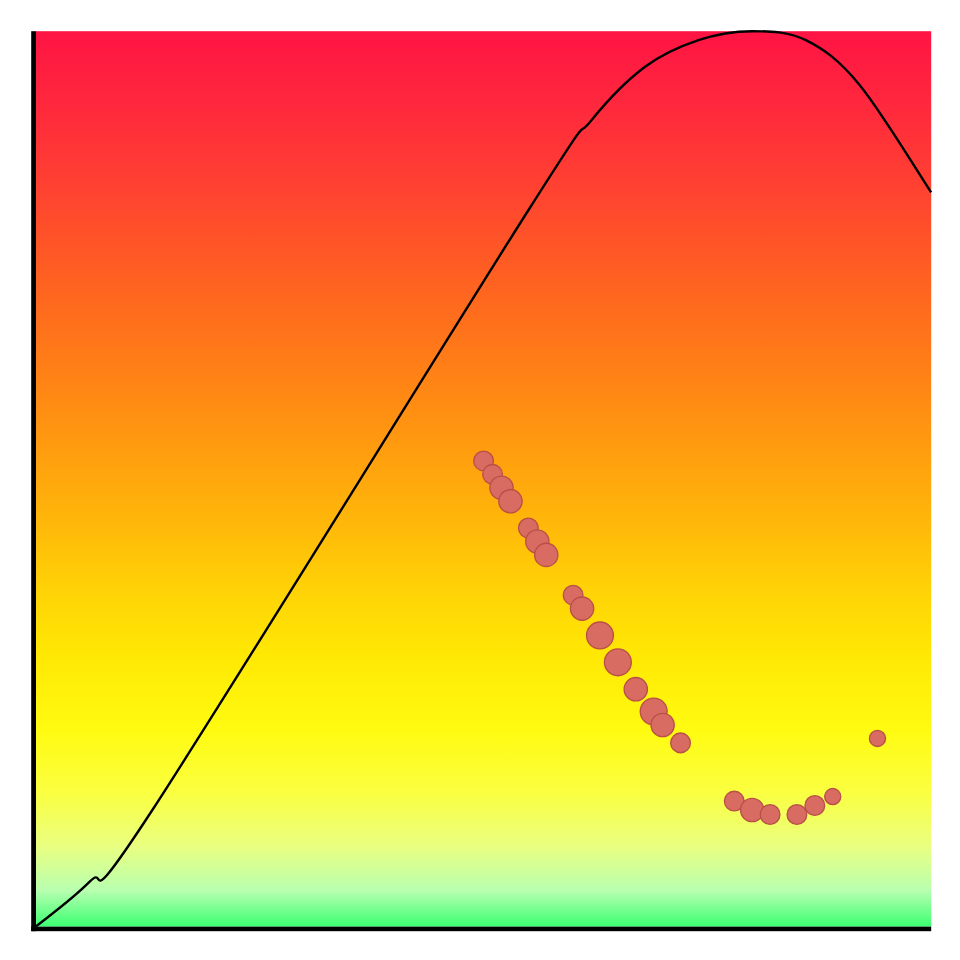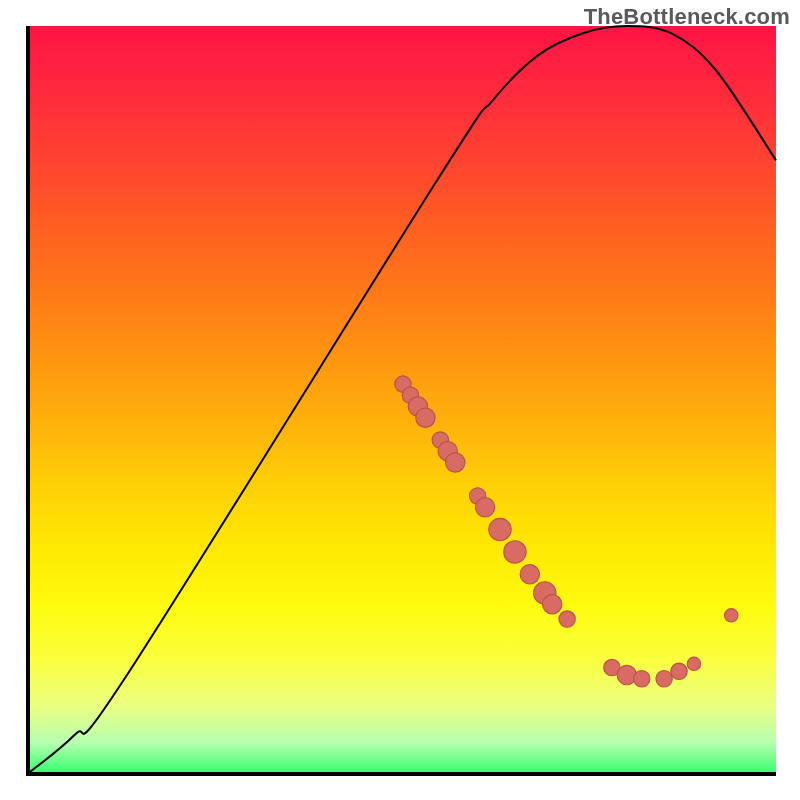--- a/index.html
+++ b/index.html
@@ -62,21 +62,20 @@
     left: 0;
     top: 0;
     width: 100%;
     height: 100%;
     overflow: visible;
   }
 </style>
 </head>
 <body>
 <div class="container">
-  <div class="watermark">TheBottleneck.com</div>
 
   <div class="plot-area">
     <div class="gradient"></div>
 
     <svg class="curve" viewBox="0 0 100 100" preserveAspectRatio="none">
       <path id="curve-path" fill="none" stroke="#000000" stroke-width="2" vector-effect="non-scaling-stroke" d="M0.00,100.00 C1.00,99.17 3.83,97.17 6.00,95.00 C8.17,92.83 4.83,99.50 13.00,87.00 C21.17,74.50 46.83,32.83 55.00,20.00 C63.17,7.17 59.83,12.67 62.00,10.00 C64.17,7.33 66.00,5.50 68.00,4.00 C70.00,2.50 72.00,1.67 74.00,1.00 C76.00,0.33 78.00,0.00 80.00,0.00 C82.00,0.00 84.00,0.00 86.00,1.00 C88.00,2.00 89.67,3.17 92.00,6.00 C94.33,8.83 98.67,16.00 100.00,18.00"></path>
       <g id="points-group">
           <circle cx="50" cy="48" r="1.1" fill="#d86c63" stroke="#b94f47" stroke-width="0.15"></circle>
           <circle cx="51" cy="49.5" r="1.1" fill="#d86c63" stroke="#b94f47" stroke-width="0.15"></circle>
           <circle cx="52" cy="51" r="1.3" fill="#d86c63" stroke="#b94f47" stroke-width="0.15"></circle>

